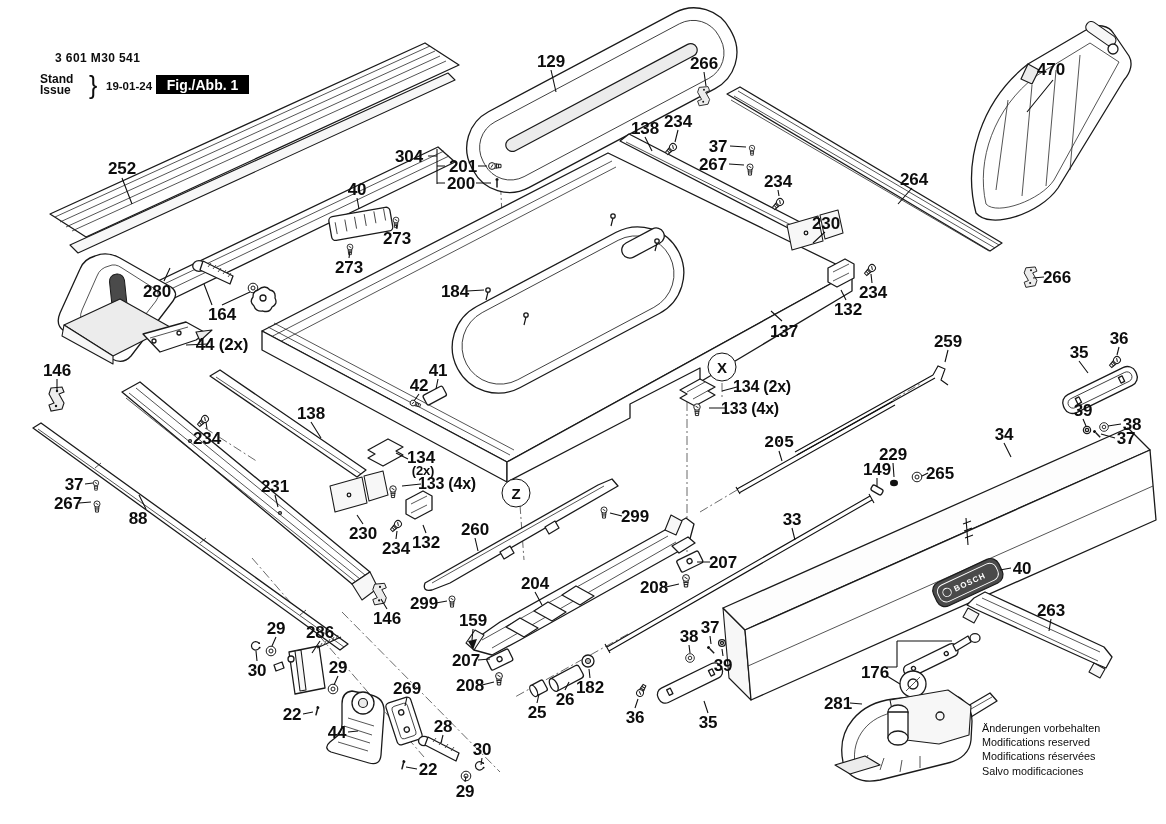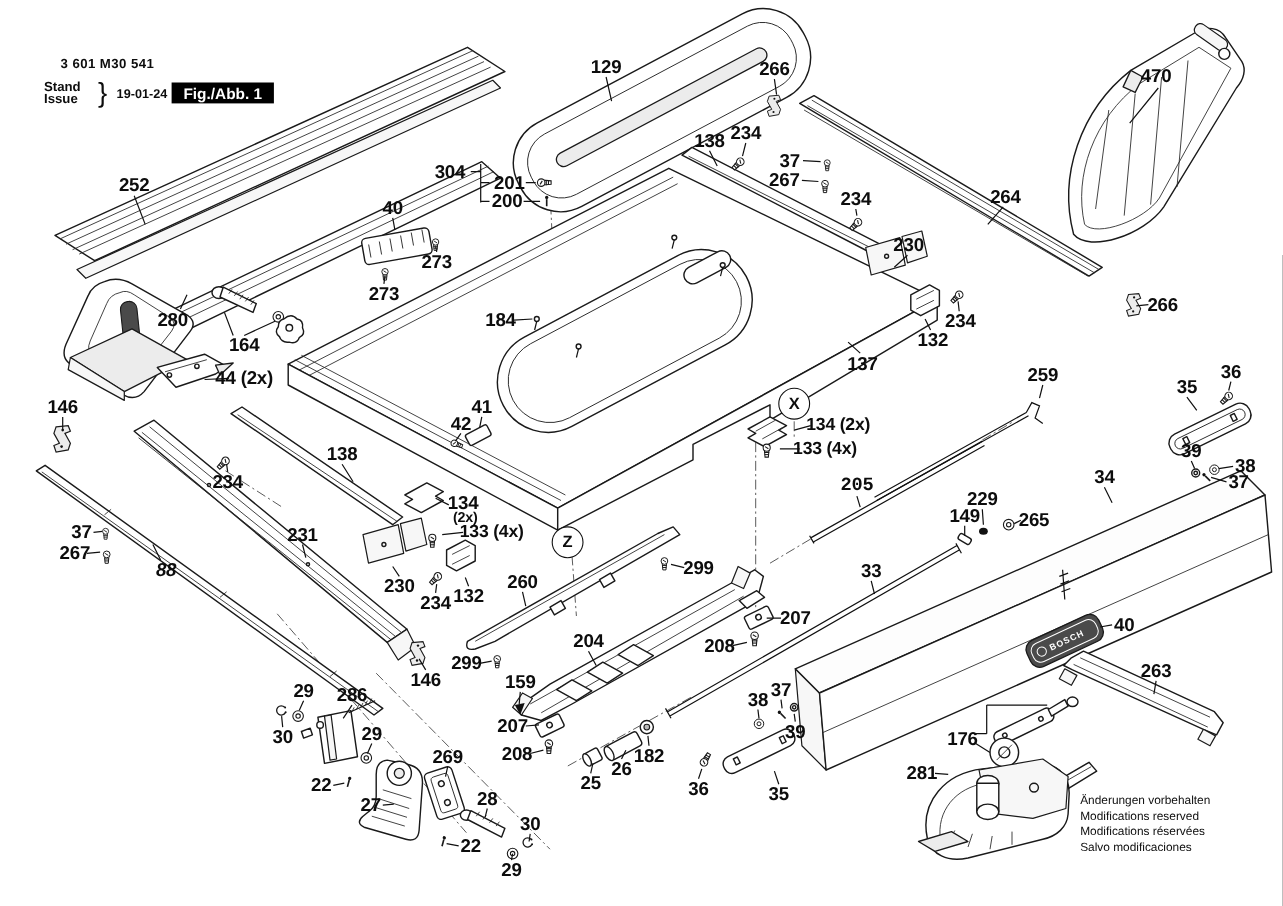--- a/index.html
+++ b/index.html
@@ -466,21 +466,21 @@
       <div class="plabel" style="left: 779px; top: 442px; font-family: Liberation Mono, monospace;">205</div>
       <div class="plabel" style="left: 893px; top: 454px;">229</div>
       <div class="plabel" style="left: 877px; top: 469px;">149</div>
       <div class="plabel" style="left: 940px; top: 473px;">265</div>
       <div class="plabel" style="left: 57px; top: 370px;">146</div>
       <div class="plabel" style="left: 311px; top: 413px;">138</div>
       <div class="plabel" style="left: 207px; top: 438px;">234</div>
       <div class="plabel" style="left: 275px; top: 486px;">231</div>
       <div class="plabel" style="left: 74px; top: 484px;">37</div>
       <div class="plabel" style="left: 68px; top: 503px;">267</div>
-      <div class="plabel" style="left: 151px; top: 518px; font-style: italic;">88</div>
+      <div class="plabel" style="left: 138px; top: 518px;">88</div>
       <div class="plabel" style="left: 363px; top: 533px;">230</div>
       <div class="plabel" style="left: 438px; top: 370px;">41</div>
       <div class="plabel" style="left: 419px; top: 385px;">42</div>
       <div class="plabel" style="left: 421px; top: 457px;">134</div>
       <div class="plabel" style="left: 423px; top: 470px; font-size: 13px;">(2x)</div>
       <div class="plabel" style="left: 447px; top: 484px; font-size: 16px;">133 (4x)</div>
       <div class="plabel" style="left: 396px; top: 548px;">234</div>
       <div class="plabel" style="left: 426px; top: 542px;">132</div>
       <div class="plabel" style="left: 475px; top: 529px;">260</div>
       <div class="plabel" style="left: 635px; top: 516px;">299</div>
@@ -498,21 +498,21 @@
       <div class="plabel" style="left: 635px; top: 717px;">36</div>
       <div class="plabel" style="left: 708px; top: 722px;">35</div>
       <div class="plabel" style="left: 689px; top: 636px;">38</div>
       <div class="plabel" style="left: 710px; top: 627px;">37</div>
       <div class="plabel" style="left: 723px; top: 665px;">39</div>
       <div class="plabel" style="left: 276px; top: 628px;">29</div>
       <div class="plabel" style="left: 320px; top: 632px;">286</div>
       <div class="plabel" style="left: 257px; top: 670px;">30</div>
       <div class="plabel" style="left: 338px; top: 667px;">29</div>
       <div class="plabel" style="left: 292px; top: 714px;">22</div>
-      <div class="plabel" style="left: 337px; top: 732px;">27</div>
+      <div class="plabel" style="left: 337px; top: 732px;">44</div>
       <div class="plabel" style="left: 407px; top: 688px;">269</div>
       <div class="plabel" style="left: 443px; top: 726px;">28</div>
       <div class="plabel" style="left: 482px; top: 749px;">30</div>
       <div class="plabel" style="left: 428px; top: 769px;">22</div>
       <div class="plabel" style="left: 465px; top: 791px;">29</div>
       <div class="plabel" style="left: 792px; top: 519px;">33</div>
       <div class="plabel" style="left: 1022px; top: 568px;">40</div>
       <div class="plabel" style="left: 1051px; top: 610px;">263</div>
       <div class="plabel" style="left: 875px; top: 672px;">176</div>
       <div class="plabel" style="left: 838px; top: 703px;">281</div>

